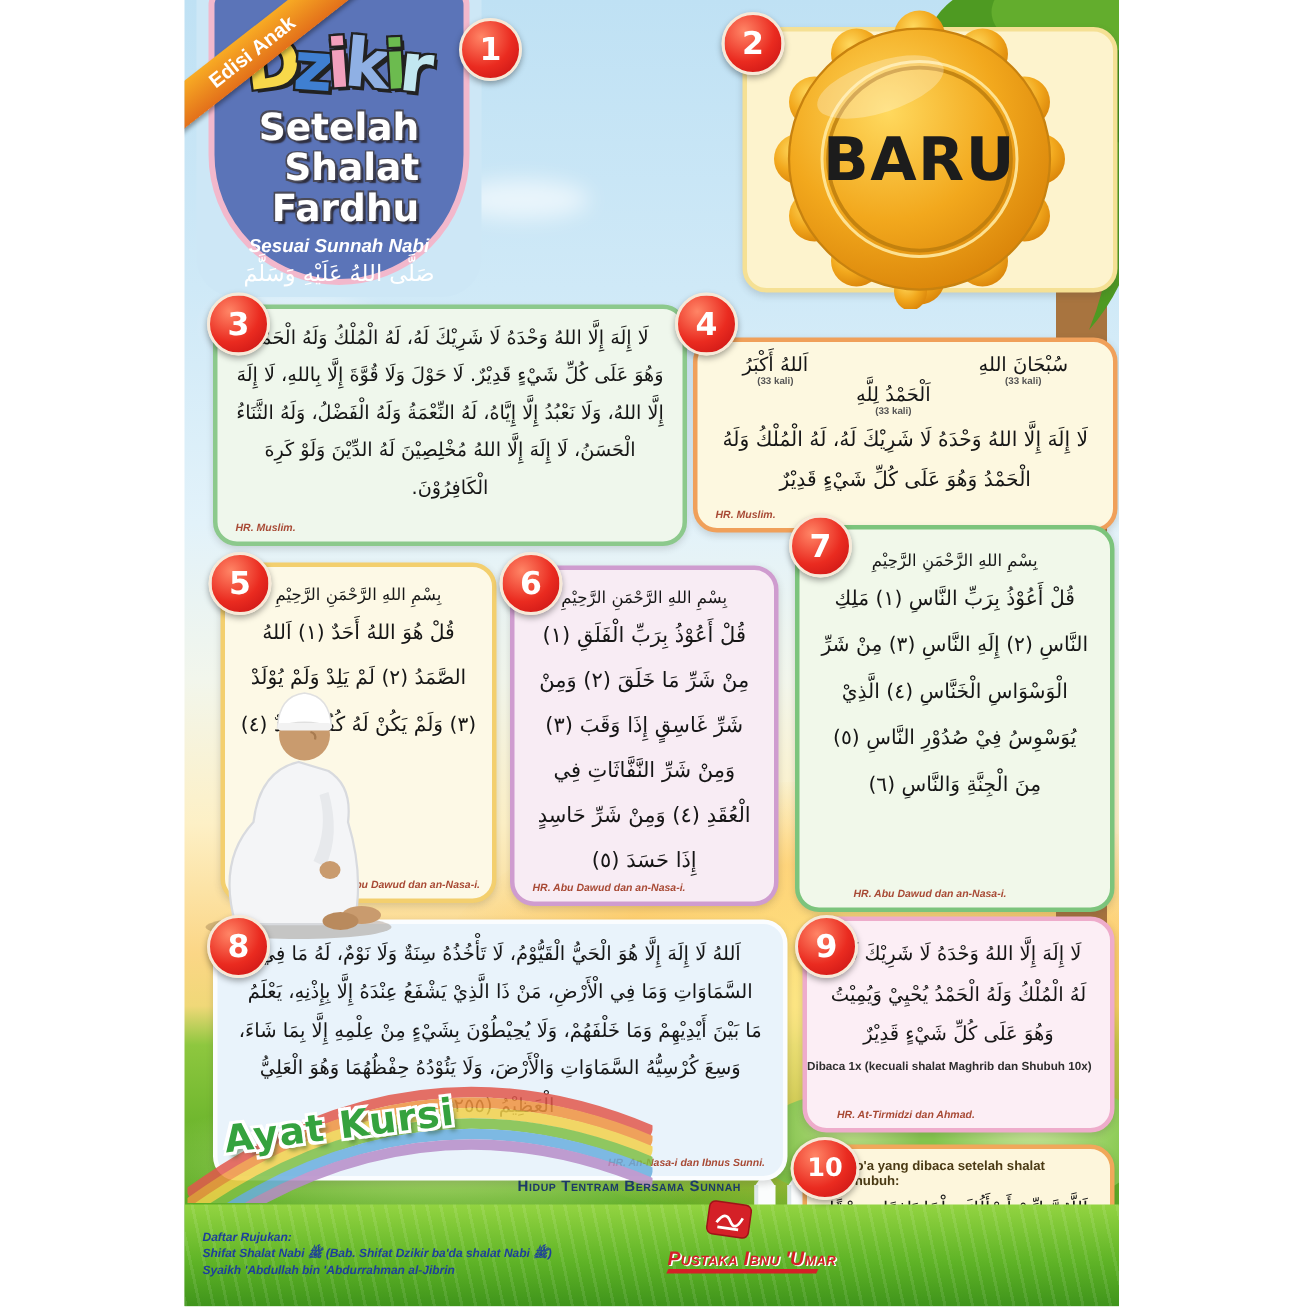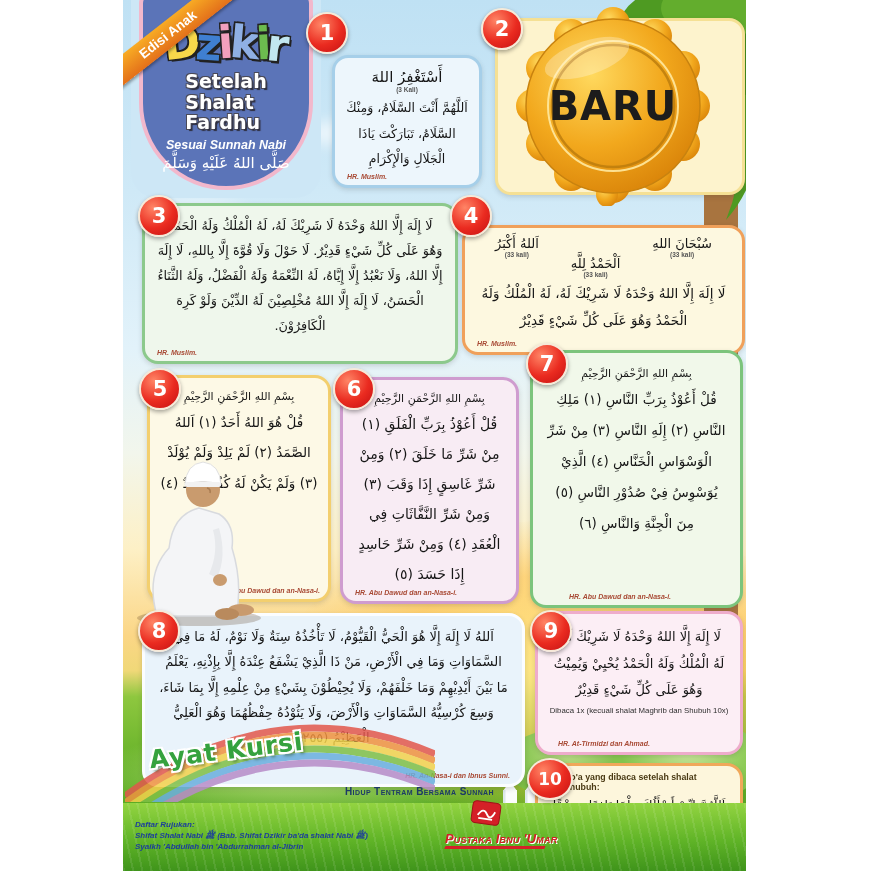--- a/index.html
+++ b/index.html
@@ -38,32 +38,32 @@
                display:flex;flex-direction:column;align-items:center;box-sizing:border-box;padding-top:26px;}
   .title-word{font-family:"DejaVu Sans",sans-serif;font-weight:bold;font-size:45px;line-height:1;letter-spacing:0;}
   .title-word span{display:inline-block;margin:0 -2px;
       text-shadow:-1.5px -1.5px 0 #222,1.5px -1.5px 0 #222,-1.5px 1.5px 0 #222,2.5px 2.5px 0 #222;}
   .title-word span:nth-child(1){transform:rotate(-7deg);}
   .title-word span:nth-child(2){transform:rotate(4deg) translateY(2px);}
   .title-word span:nth-child(3){transform:rotate(-4deg);}
   .title-word span:nth-child(4){transform:rotate(5deg);}
   .title-word span:nth-child(5){transform:rotate(-3deg) translateY(1px);}
   .title-word span:nth-child(6){transform:rotate(6deg) translateY(3px);}
-  .subtitle{margin-top:6px;text-align:left;color:#fff;font-family:"DejaVu Sans",sans-serif;
-            font-weight:bold;font-size:19px;line-height:1.08;
+  .subtitle{margin-top:6px;text-align:right;color:#fff;font-family:"DejaVu Sans",sans-serif;
+            font-weight:bold;font-size:25px;line-height:1.08;
             text-shadow:-1px -1px 0 #4a4a58,1px -1px 0 #4a4a58,-1px 1px 0 #4a4a58,2px 2px 1px #2e2e3e;}
   .tagline{margin-top:5px;color:#ffffff;font-style:italic;font-weight:bold;font-size:12.5px;}
   .salawat{margin-top:2px;color:#fff;font-size:15px;font-family:"DejaVu Sans",sans-serif;direction:rtl;}
   .ribbon{position:absolute;left:-38px;top:22px;width:166px;height:25px;z-index:8;
           transform:rotate(-38deg);background:linear-gradient(180deg,#f8ab24,#e3701a);
           box-shadow:0 2px 3px rgba(0,0,0,.35);display:flex;align-items:center;justify-content:center;
           color:#fff;font-weight:bold;font-size:13.5px;}
   
   .count{font-weight:bold;color:#555;}
-  .note{font-weight:normal;color:#2e2e2e;text-align:center;}
+  .note{font-weight:bold;color:#2e2e2e;}
   .heading{font-weight:bold;color:#4a3a14;}
   .rainbow{position:absolute;left:2px;top:692px;z-index:4;}
   .ayat-label{position:absolute;left:26px;top:736px;z-index:5;transform:rotate(-7deg);
       font-family:"DejaVu Sans",sans-serif;font-weight:bold;font-size:25px;color:#35a23e;letter-spacing:1px;
       text-shadow:-2px -2px 0 #fff,2px -2px 0 #fff,-2px 2px 0 #fff,2px 2px 0 #fff,3px 4px 3px rgba(40,80,30,.5);}
   .child{position:absolute;left:0;top:452px;z-index:6;}
   .seal{position:absolute;left:392px;top:6px;z-index:7;}
   
   .refs{position:absolute;left:12px;top:819px;z-index:7;color:#1d3f9b;font-size:8px;
         font-style:italic;font-weight:bold;line-height:11px;}
@@ -140,26 +140,20 @@
       <div class="subtitle">
         <div>Setelah</div>
         <div>Shalat</div>
         <div>Fardhu</div>
       </div>
       <div class="tagline">Sesuai Sunnah Nabi</div>
       <div class="salawat ar">صَلَّى اللهُ عَلَيْهِ وَسَلَّمَ</div>
     </div>
     <div class="ribbon">Edisi Anak</div>
 
-    <div class="bx" style="left:209px;top:55px;width:150px;height:133px;background:#edf6fc;border:3px solid #a6cfe9;">
-      <div class="ar" style="font-size:15px;margin-top:10px;">أَسْتَغْفِرُ اللهَ</div>
-      <div class="count" style="font-size:6.5px;text-align:center;">(3 Kali)</div>
-      <div class="ar" style="font-size:12.5px;line-height:2.05;padding:2px 8px 0 8px;">اَللَّهُمَّ أَنْتَ السَّلَامُ، وَمِنْكَ السَّلَامُ، تَبَارَكْتَ يَاذَا الْجَلَالِ وَالْإِكْرَامِ</div>
-      <div class="src" style="left:12px;">HR. Muslim.</div>
-    </div>
 
     <div class="bx" style="left:372px;top:18px;width:250px;height:177px;background:#fdf3cd;border:3px solid #f5e094;"></div>
     <svg class="seal" width="196" height="200" viewBox="0 0 196 200">
       <defs>
         <radialGradient id="gseal" cx="38%" cy="32%" r="75%">
           <stop offset="0" stop-color="#ffd95e"></stop>
           <stop offset="0.55" stop-color="#f2a81d"></stop>
           <stop offset="1" stop-color="#d88208"></stop>
         </radialGradient>
       </defs>

